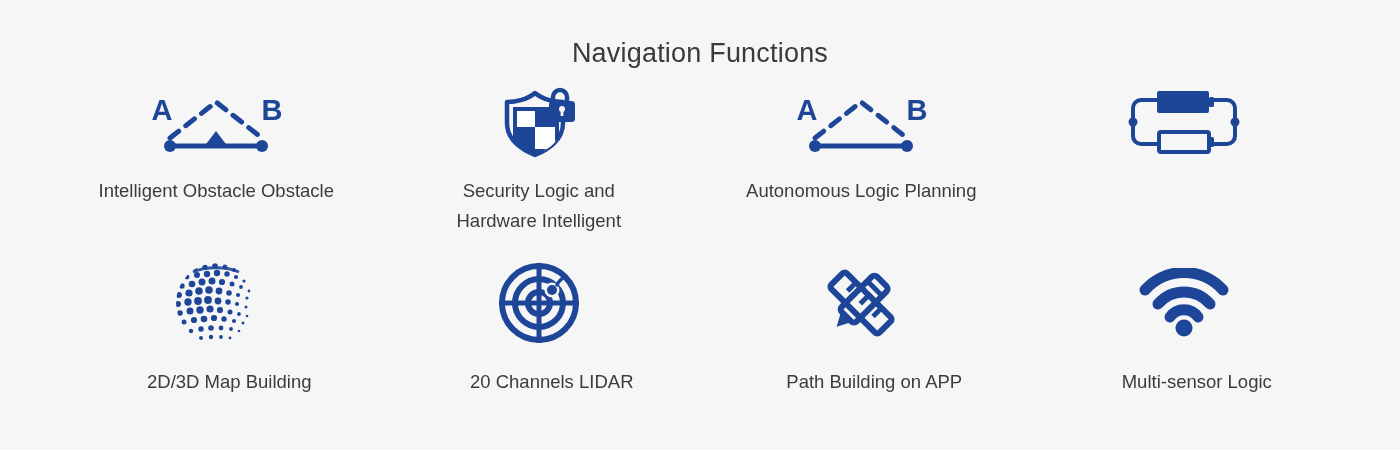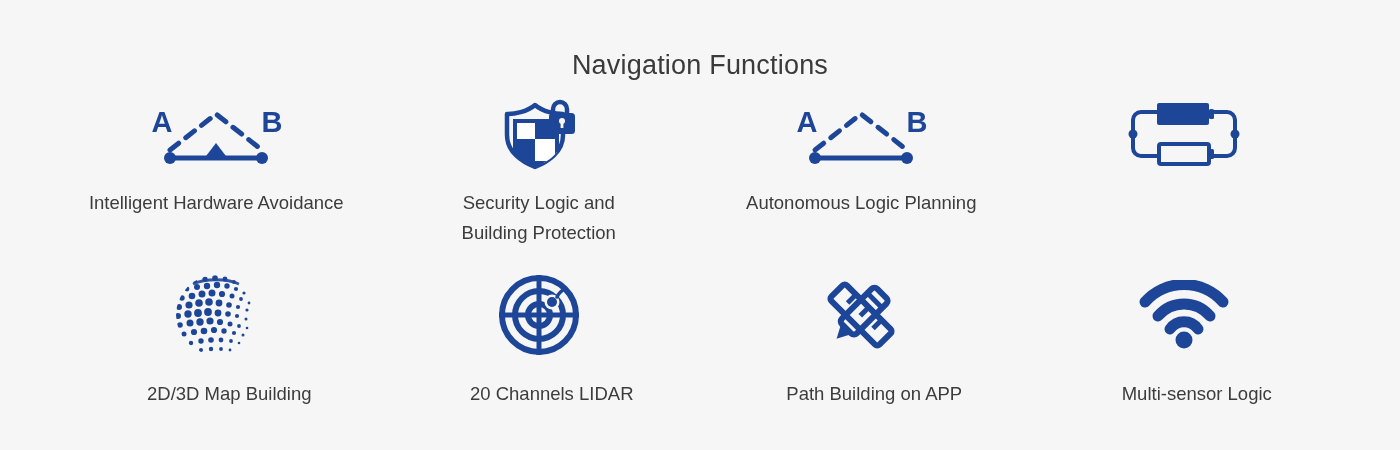--- a/index.html
+++ b/index.html
@@ -18,21 +18,21 @@
     width: 1400px;
     height: 450px;
     box-sizing: border-box;
   }
   .page-title {
     text-align: center;
     font-size: 27px;
     color: #3a3a3a;
     font-weight: 400;
     letter-spacing: 0.2px;
-    padding-top: 48px;
+    padding-top: 36px;
     line-height: 34px;
   }
   .grid {
     display: grid;
     grid-template-columns: repeat(4, 1fr);
     grid-template-rows: repeat(2, 175px);
     width: 1290px;
     margin: 12px auto 0 auto;
   }
   .cell {
@@ -85,21 +85,21 @@
 
           <circle cx="24" cy="60" r="6" fill="#1e4698"></circle>
           <circle cx="116" cy="60" r="6" fill="#1e4698"></circle>
 
           <polygon points="70,45 83,62 57,62" fill="#1e4698"></polygon>
 
           <text x="16" y="34" fill="#1e4698" font-family="'Liberation Sans', sans-serif" font-size="29" font-weight="bold" text-anchor="middle">A</text>
           <text x="126" y="34" fill="#1e4698" font-family="'Liberation Sans', sans-serif" font-size="29" font-weight="bold" text-anchor="middle">B</text>
         </svg>
       </div>
-      <div class="cell-label">Intelligent Hardware Avoidance</div>
+      <div class="cell-label">Intelligent Obstacle Obstacle</div>
     </div>
 
     <div class="cell">
       <div class="icon-box">
         <svg width="84" height="74" viewBox="0 0 84 74">
           <defs>
             <clipPath id="shieldClip">
               <path d="M38 8 C30 15, 17 17, 10 17 L10 38 C10 55, 25 65, 38 70 C51 65, 66 55, 66 38 L66 17 C59 17, 46 15, 38 8 Z"></path>
             </clipPath>
           </defs>
@@ -114,21 +114,21 @@
             <rect x="18" y="24" width="42" height="42" fill="none" stroke="#1e4698" stroke-width="4"></rect>
           </g>
 
           <path d="M56 17 L56 12 A7 7 0 0 1 70 12 L70 17" fill="none" stroke="#1e4698" stroke-width="4.5"></path>
           <rect x="52" y="16" width="26" height="21" rx="3.5" fill="#1e4698"></rect>
           <circle cx="65" cy="24" r="3" fill="#f6f6f6"></circle>
           <rect x="63.6" y="24" width="2.8" height="7" fill="#f6f6f6"></rect>
         </svg>
       </div>
       <div class="cell-label">Security Logic and
-Building Protection</div>
+Hardware Intelligent</div>
     </div>
 
     <div class="cell">
       <div class="icon-box">
         <svg width="140" height="72" viewBox="0 0 140 72">
           <polyline points="24,52 70,16 116,52" fill="none" stroke="#1e4698" stroke-width="5" stroke-linecap="round" stroke-dasharray="11 9"></polyline>
           <line x1="24" y1="60" x2="116" y2="60" stroke="#1e4698" stroke-width="5" stroke-linecap="butt"></line>
           <circle cx="24" cy="60" r="6" fill="#1e4698"></circle>
           <circle cx="116" cy="60" r="6" fill="#1e4698"></circle>
           <text x="16" y="34" fill="#1e4698" font-family="'Liberation Sans', sans-serif" font-size="29" font-weight="bold" text-anchor="middle">A</text>

